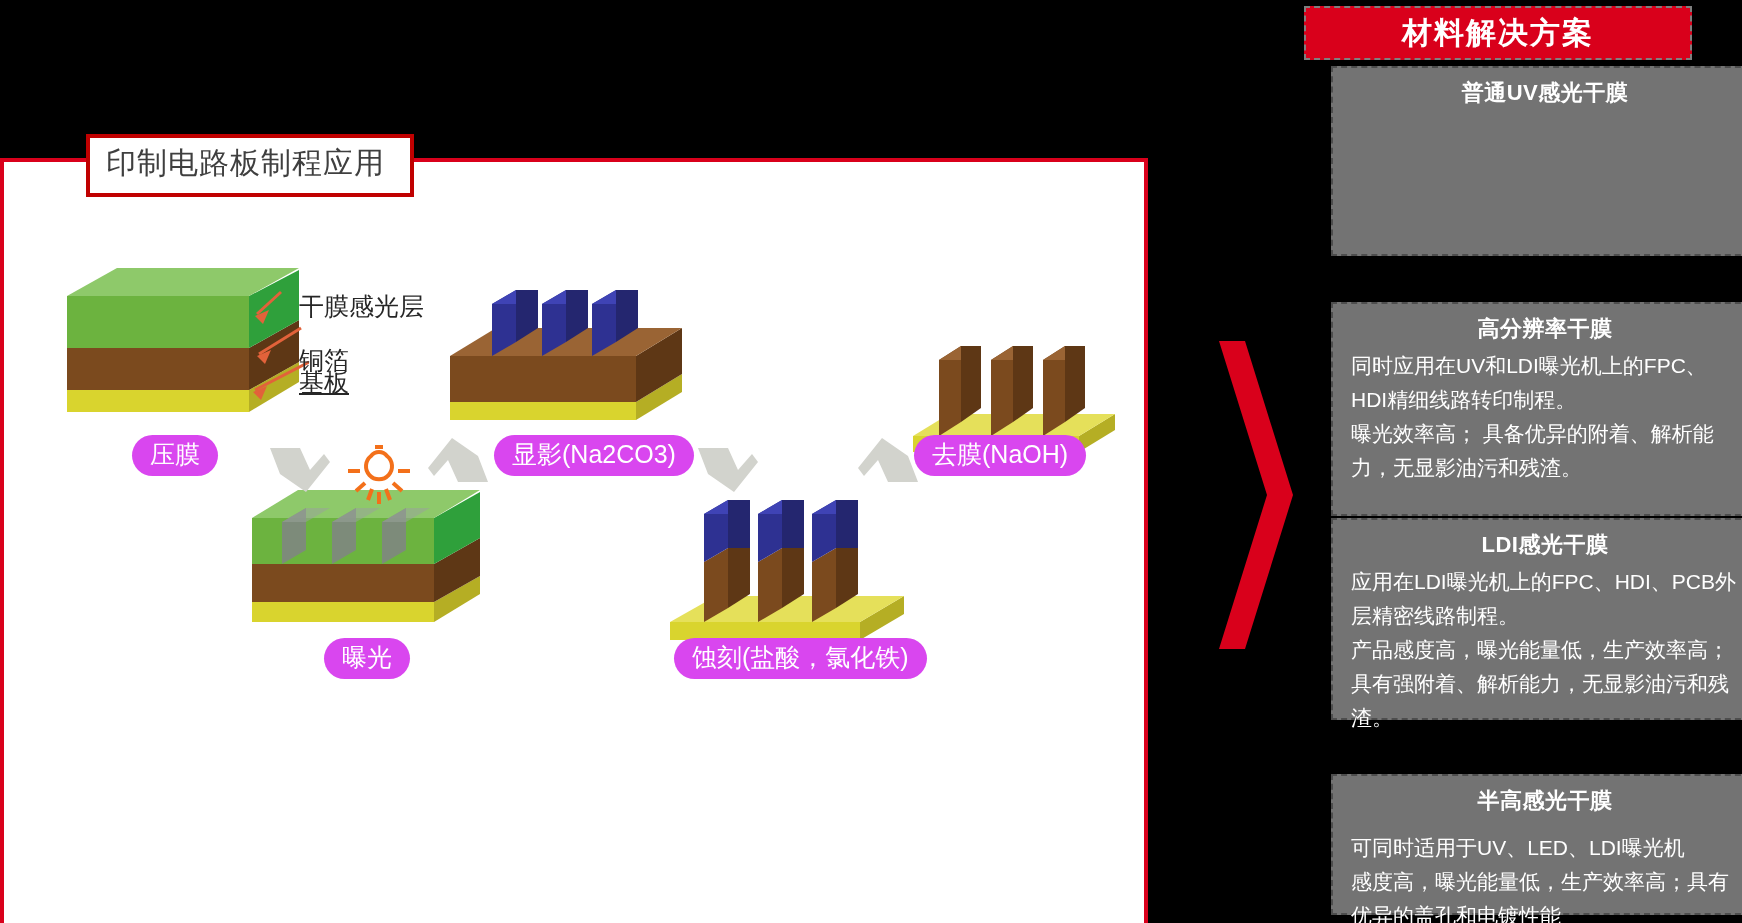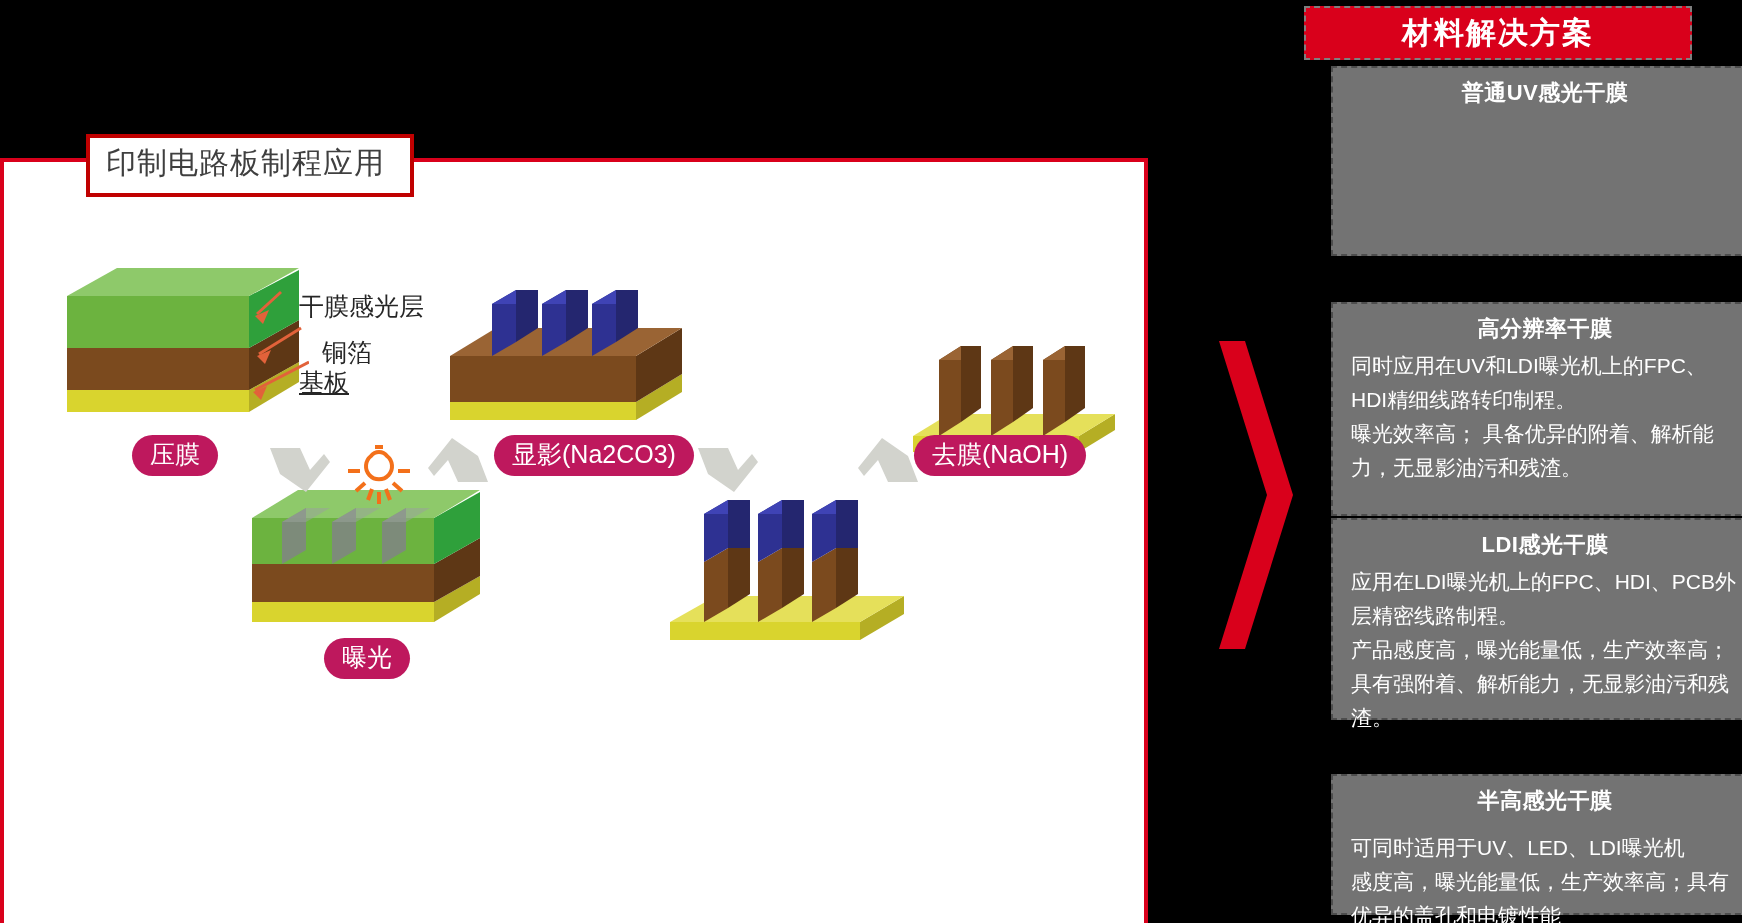--- a/index.html
+++ b/index.html
@@ -15,21 +15,21 @@
   }
   #panel-title{
     position:absolute;left:86px;top:134px;z-index:5;
     background:#ffffff;border:4px solid #c00000;
     padding:5px 25px 9px 16px;
     font-size:30px;color:#3f3f3f;letter-spacing:1px;white-space:nowrap;
   }
 
   
   .pill{
-    position:absolute;background:#be185d;color:#ffffff;border-radius:22px;
+    position:absolute;background:#d946ef;color:#ffffff;border-radius:22px;
     font-size:25px;padding:6px 18px 9px 18px;white-space:nowrap;line-height:1.05;
   }
 
   
   .chev{position:absolute;}
 
   
   .callout{
     position:absolute;font-size:25px;color:#262626;white-space:nowrap;
   }
@@ -83,21 +83,21 @@
         <path d="M250,100 L196,128"></path>
     </g>
     <g fill="#e2623a">
       <polygon points="196,54 210,48 204,62"></polygon>
       <polygon points="198,94 212,88 206,102"></polygon>
       <polygon points="194,130 208,124 202,138"></polygon>
     </g>
   </svg>
 
   <div class="callout" style="left:295px;top:128px;">干膜感光层</div>
-  <div class="callout" style="left:295px;top:174px;padding-left:23px;">铜箔</div>
+  <div class="callout" style="left:295px;top:182px;">铜箔</div>
   <div class="callout" style="left:295px;top:204px;text-decoration:underline;">基板</div>
 
   <div class="pill" style="left:128px;top:273px;">压膜</div>
 
   <svg style="position:absolute;left:240px;top:320px;" width="250" height="150" viewBox="0 0 250 150">
     <polygon points="8,140 190,140 190,120 8,120" fill="#d9d42e"></polygon>
     <polygon points="190,140 236,112 236,94 190,120" fill="#b5ae24"></polygon>
     <polygon points="8,120 190,120 190,82 8,82" fill="#7b4a1e"></polygon>
     <polygon points="190,120 236,94 236,56 190,82" fill="#5e3715"></polygon>
 
@@ -160,20 +160,21 @@
       <polygon points="118,0 140,0 140,48 118,48" fill="#24266f"></polygon>
 
       <polygon points="148,122 148,62 172,48 172,108" fill="#7b4a1e"></polygon>
       <polygon points="172,48 194,48 194,94 172,108" fill="#5e3715"></polygon>
       <polygon points="148,62 148,14 172,0 172,48" fill="#2e3192"></polygon>
       <polygon points="148,14 172,0 194,0 172,14" fill="#3f43b5"></polygon>
       <polygon points="172,0 194,0 194,48 172,48" fill="#24266f"></polygon>
     </g>
   </svg>
 
+  <div class="pill" style="left:670px;top:476px;">蚀刻(盐酸，氯化铁)</div>
 
   <svg style="position:absolute;left:905px;top:178px;" width="210" height="120" viewBox="0 0 210 120">
     <polygon points="4,112 170,112 170,96 4,96" fill="#d9d42e"></polygon>
     <polygon points="170,112 206,90 206,74 170,96" fill="#b5ae24"></polygon>
     <polygon points="4,96 40,74 206,74 170,96" fill="#e5e05a"></polygon>
     <g>
       <polygon points="30,96 30,20 52,6 52,82" fill="#7b4a1e"></polygon>
       <polygon points="30,20 52,6 72,6 52,20" fill="#9a6434"></polygon>
       <polygon points="52,6 72,6 72,68 52,82" fill="#5e3715"></polygon>
 

